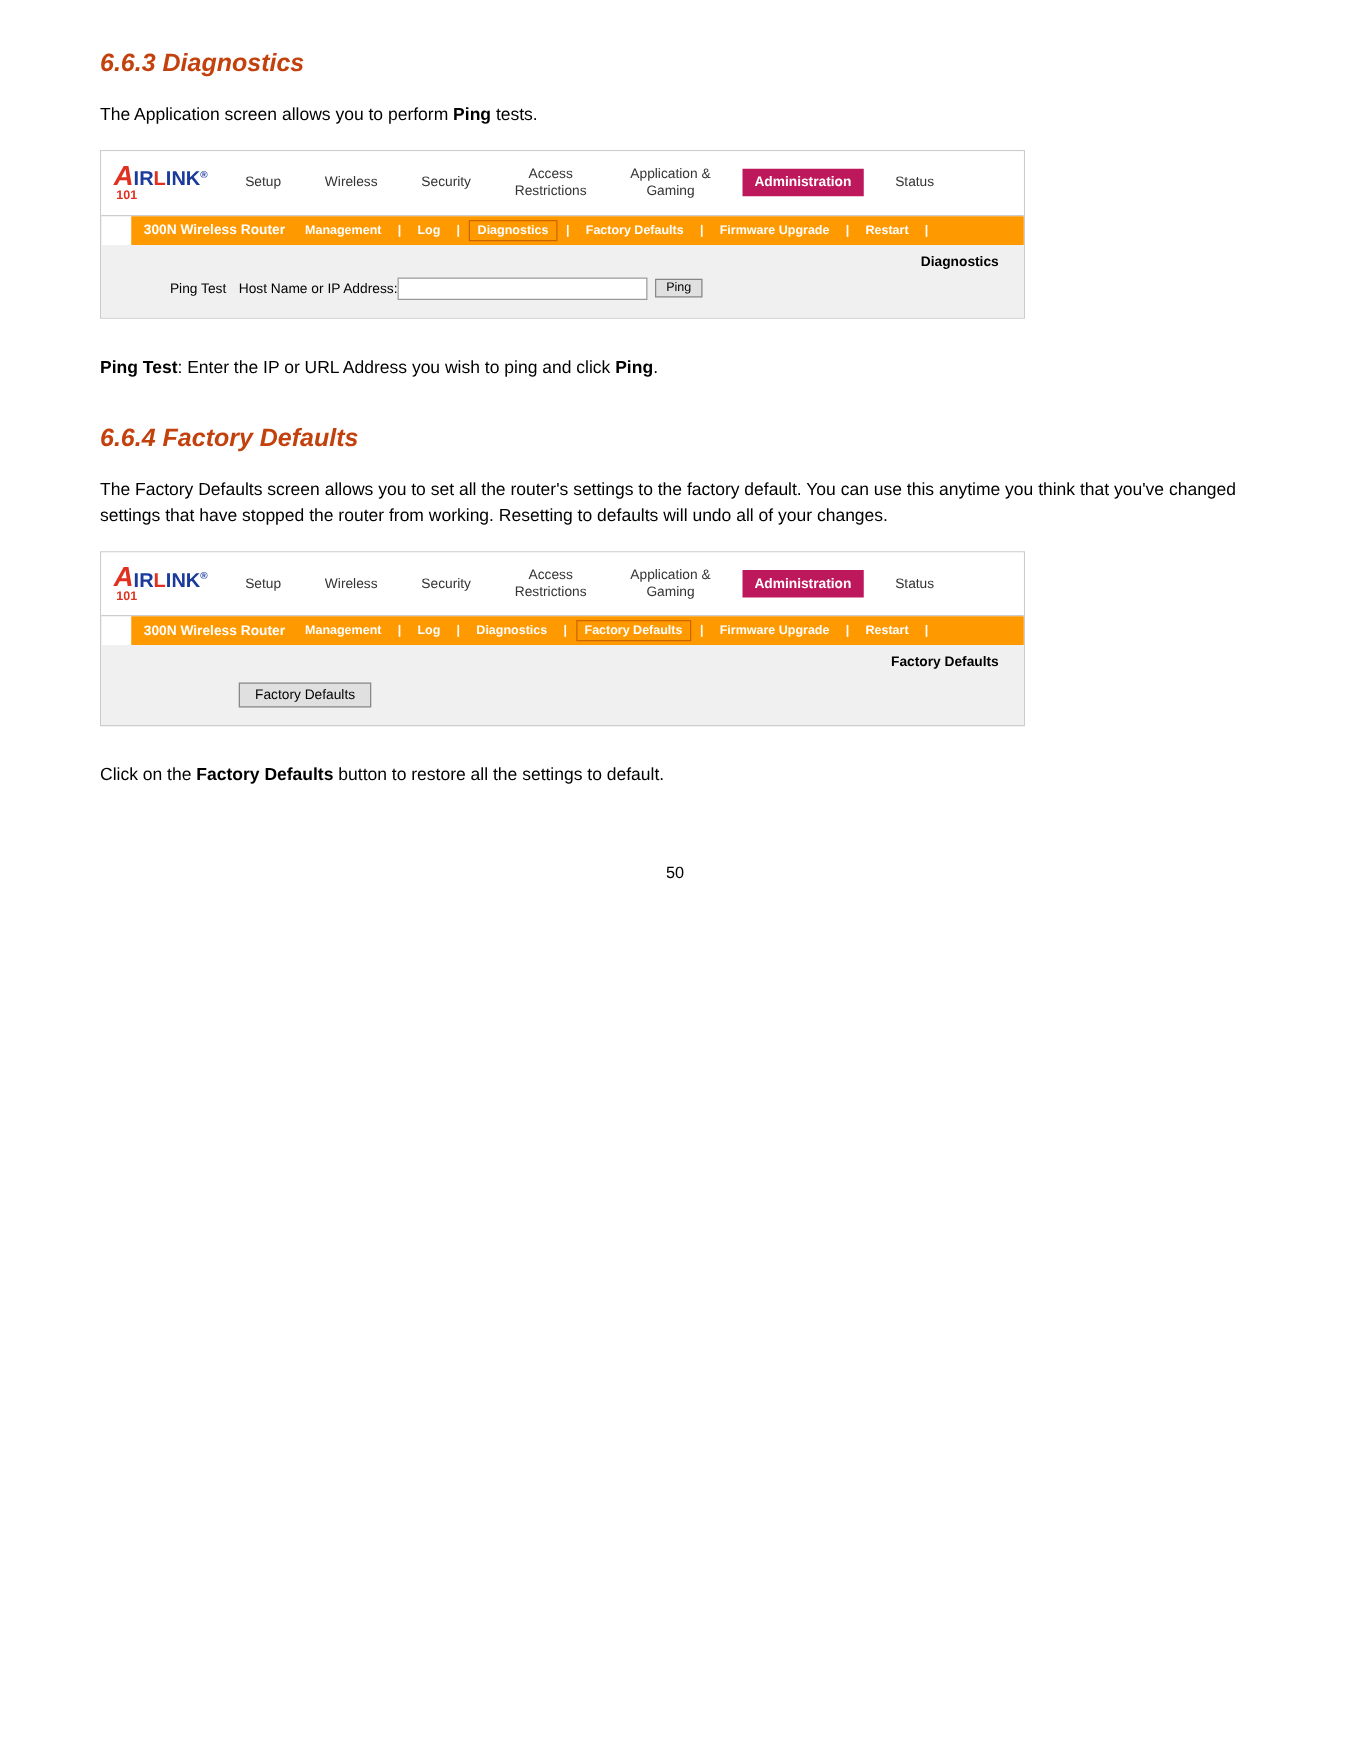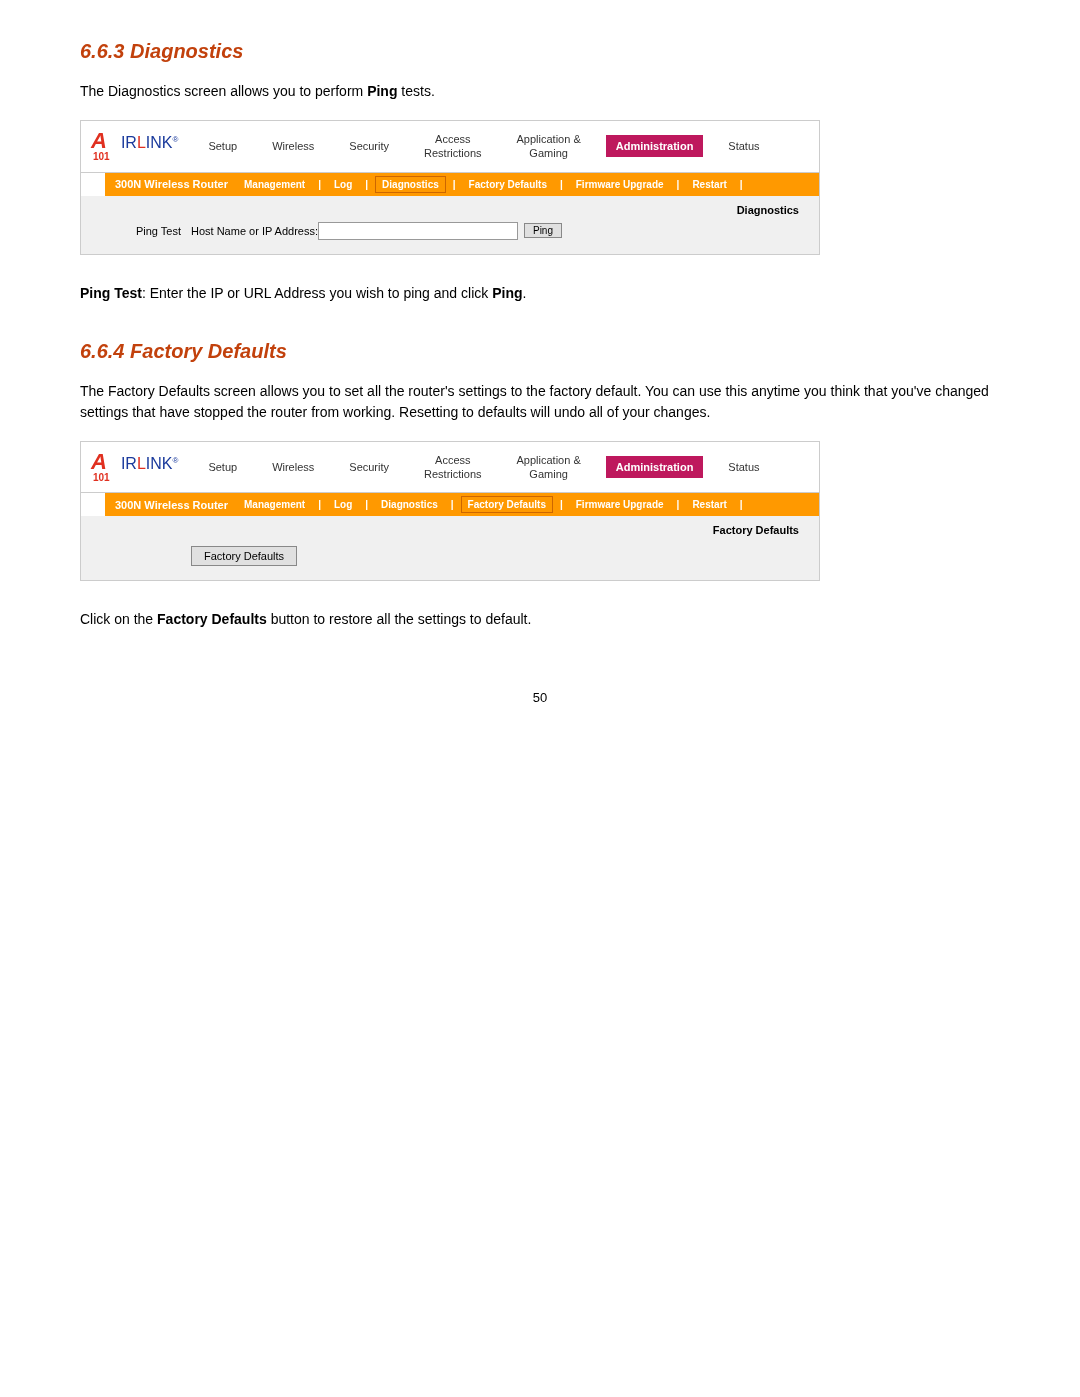--- a/index.html
+++ b/index.html
@@ -199,24 +199,23 @@
     .logo-a {
       font-size: 22px;
       font-weight: bold;
       color: #e03020;
       font-style: italic;
       line-height: 1;
     }
 
     .logo-irlink {
       font-size: 16px;
-      font-weight: normal;
+      font-weight: bold;
       color: #1a3a9c;
       line-height: 1;
-      margin-left: 14px;
     }
 
     .logo-reg {
       font-size: 8px;
       color: #1a3a9c;
       vertical-align: super;
     }
 
     .logo-101 {
       font-size: 10px;
@@ -235,21 +234,21 @@
       display: flex;
       align-items: baseline;
     }
   </style>
 </head>
 <body>
 
 <h2 class="section-title">6.6.3 Diagnostics</h2>
 
 <p class="description">
-  <span>The Diagnostics screen allows you to perform </span><b>Ping</b><span> tests.</span>
+  <span>The Application screen allows you to perform </span><b>Ping</b><span> tests.</span>
 </p>
 
 <div class="router-ui">
   <div class="router-header">
     <div class="router-logo">
       <div class="airlink-logo">
         <div class="logo-block">
           <div class="logo-top-row">
             <span class="logo-a">A</span>
             <span class="logo-irlink">IR<span style="color:#e03020;">L</span>INK<span class="logo-reg">®</span></span>

